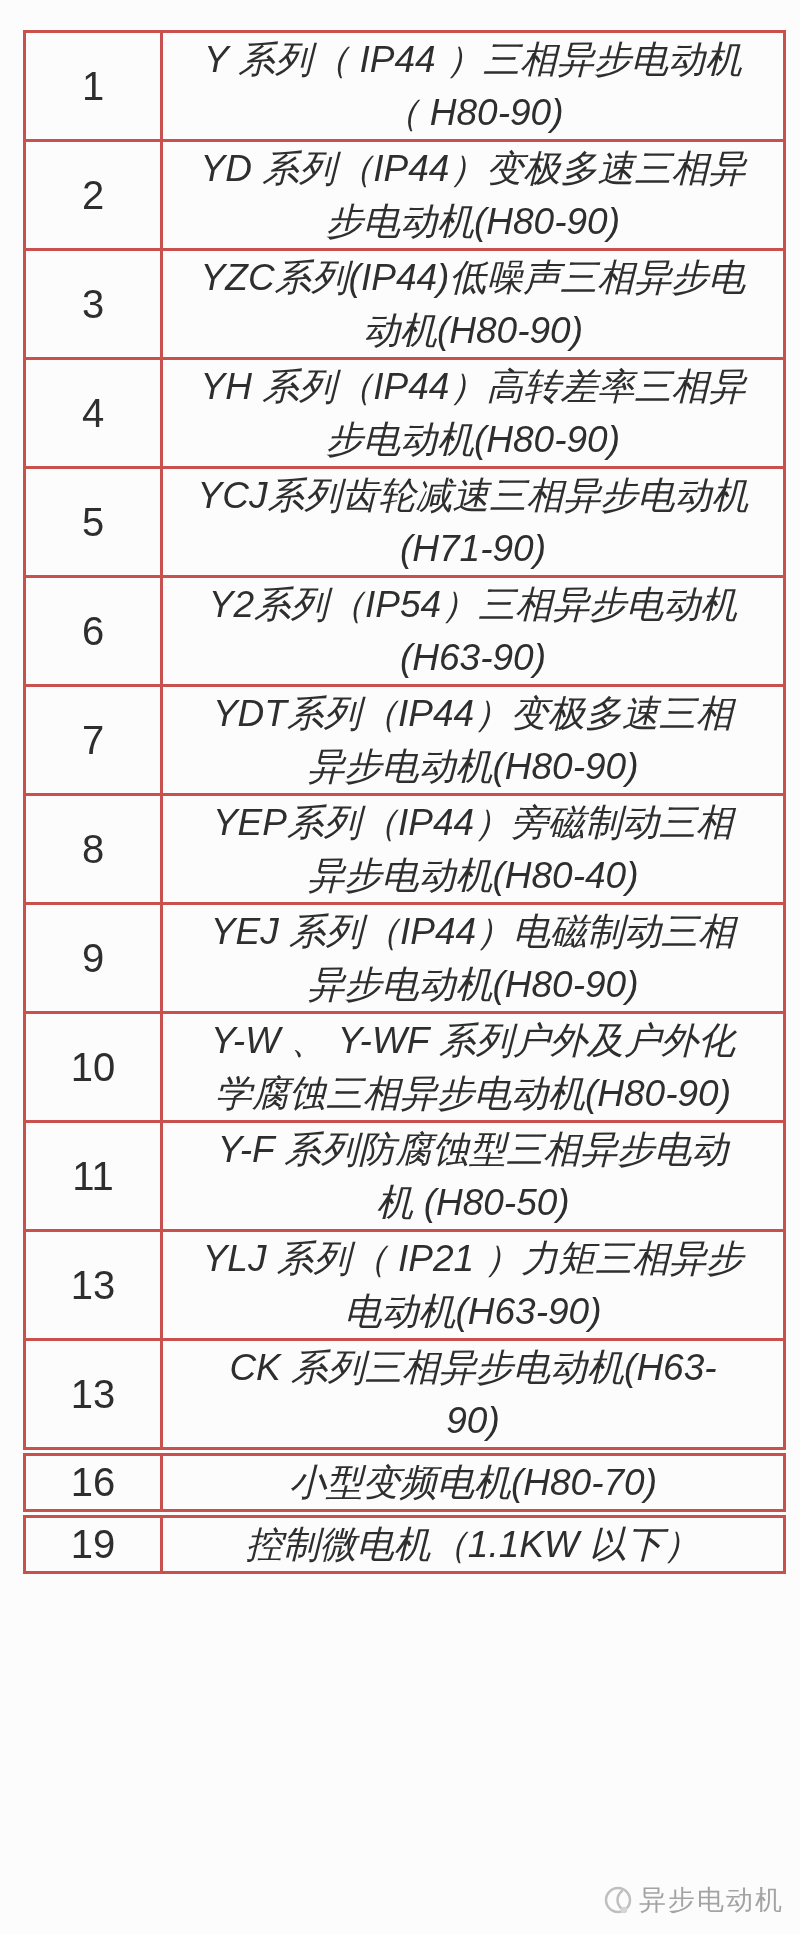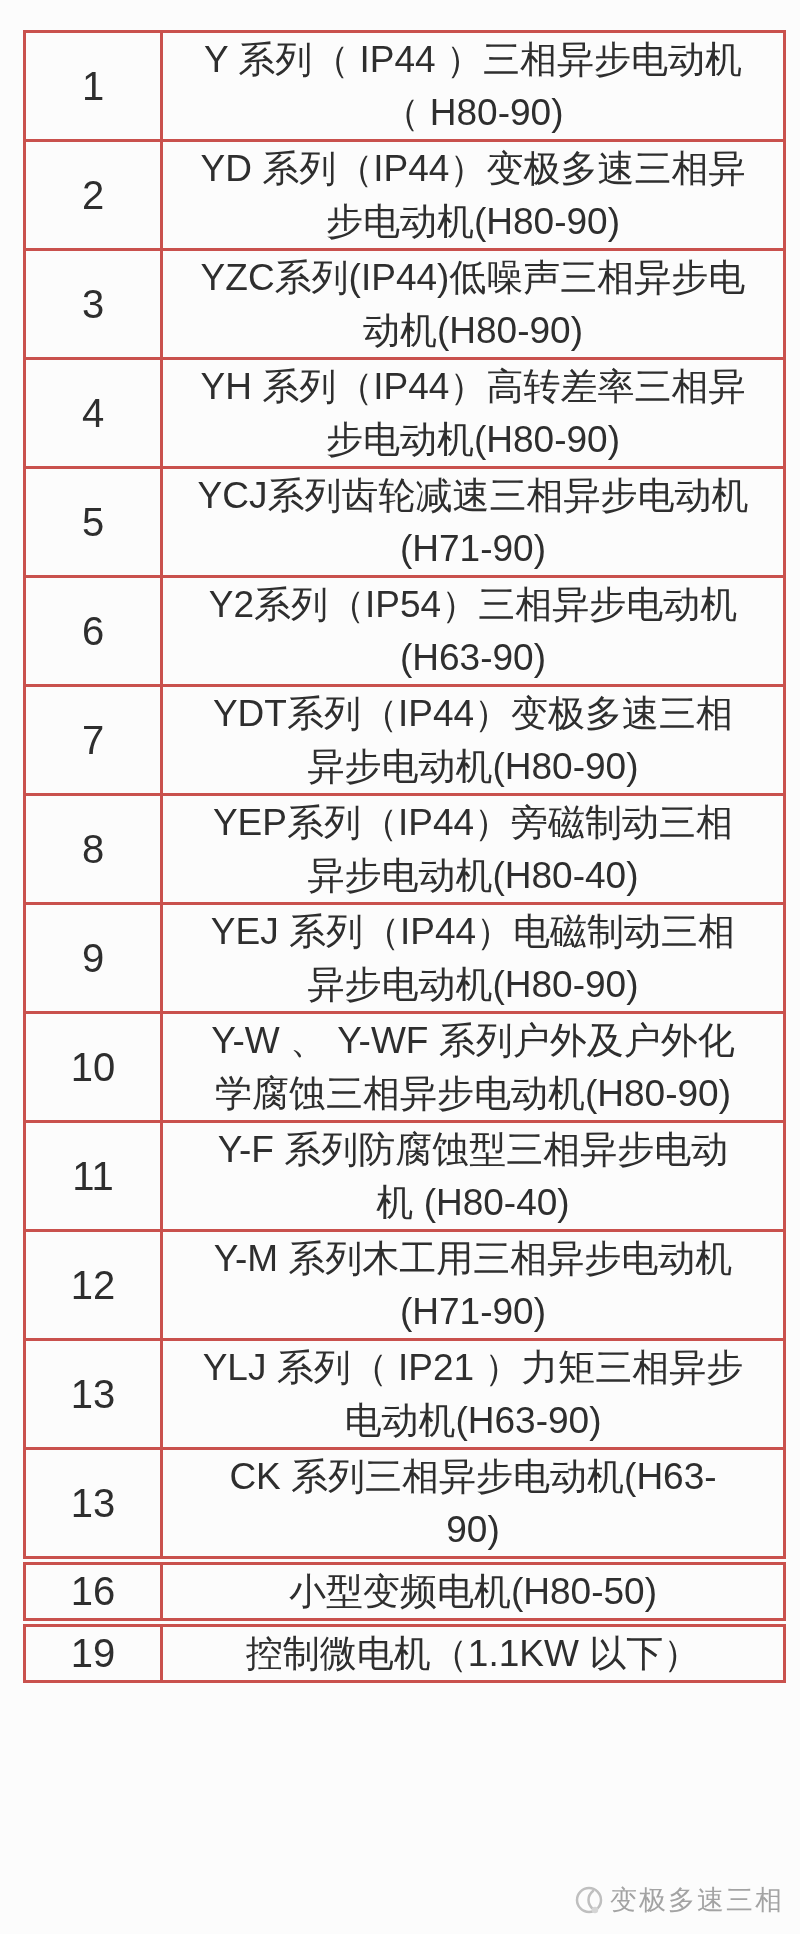--- a/index.html
+++ b/index.html
@@ -29,20 +29,21 @@
   td.num-cell {
     width: 132px;
     font-size: 40px;
   }
   td.name-cell {
     width: 616px;
     font-size: 37px;
     line-height: 53px;
     white-space: pre-line;
     padding: 0 2px;
+    font-style: italic;
   }
   tr.h2 td { height: 103px; }
   tr.h1 td { height: 50px; }
   tr.dbl td { border-top: 9px double #c9514d; }
   .watermark {
     position: absolute;
     right: 16px;
     top: 1882px;
     display: flex;
     align-items: center;
@@ -122,55 +123,50 @@
 
   <tr class="h2">
     <td class="num-cell">10</td>
     <td class="name-cell">Y-W 、 Y-WF 系列户外及户外化
 学腐蚀三相异步电动机(H80-90)</td>
   </tr>
 
   <tr class="h2">
     <td class="num-cell">11</td>
     <td class="name-cell">Y-F 系列防腐蚀型三相异步电动
-机 (H80-40)</td>
+机 (H80-50)</td>
   </tr>
 
-  <tr class="h2">
-    <td class="num-cell">12</td>
-    <td class="name-cell">Y-M 系列木工用三相异步电动机
-(H71-90)</td>
-  </tr>
 
   <tr class="h2">
     <td class="num-cell">13</td>
     <td class="name-cell">YLJ 系列（ IP21 ）力矩三相异步
 电动机(H63-90)</td>
   </tr>
 
   <tr class="h2">
     <td class="num-cell">13</td>
     <td class="name-cell">CK 系列三相异步电动机(H63-
 90)</td>
   </tr>
 
 
   <tr class="h1 dbl">
     <td class="num-cell">16</td>
-    <td class="name-cell">小型变频电机(H80-50)</td>
+    <td class="name-cell">小型变频电机(H80-70)</td>
   </tr>
 
 
   <tr class="h1 dbl">
     <td class="num-cell">19</td>
     <td class="name-cell">控制微电机（1.1KW 以下）</td>
   </tr>
 </tbody>
 </table>
 
 <div class="watermark">
   <svg class="wm-icon" viewBox="0 0 32 32" aria-hidden="true">
     <circle cx="16" cy="16" r="12" fill="none" stroke="#ababab" stroke-width="2.5"></circle>
     <path d="M20 7 C 14 12, 14 20, 20 25" fill="none" stroke="#ababab" stroke-width="2.5" stroke-linecap="round"></path>
     <circle cx="22" cy="26" r="3.2" fill="#c9c9c9"></circle>
   </svg>
-  <span class="wm-text">变极多速三相</span>
+  <span class="wm-text">异步电动机</span>
 </div>
 
 </body></html>

